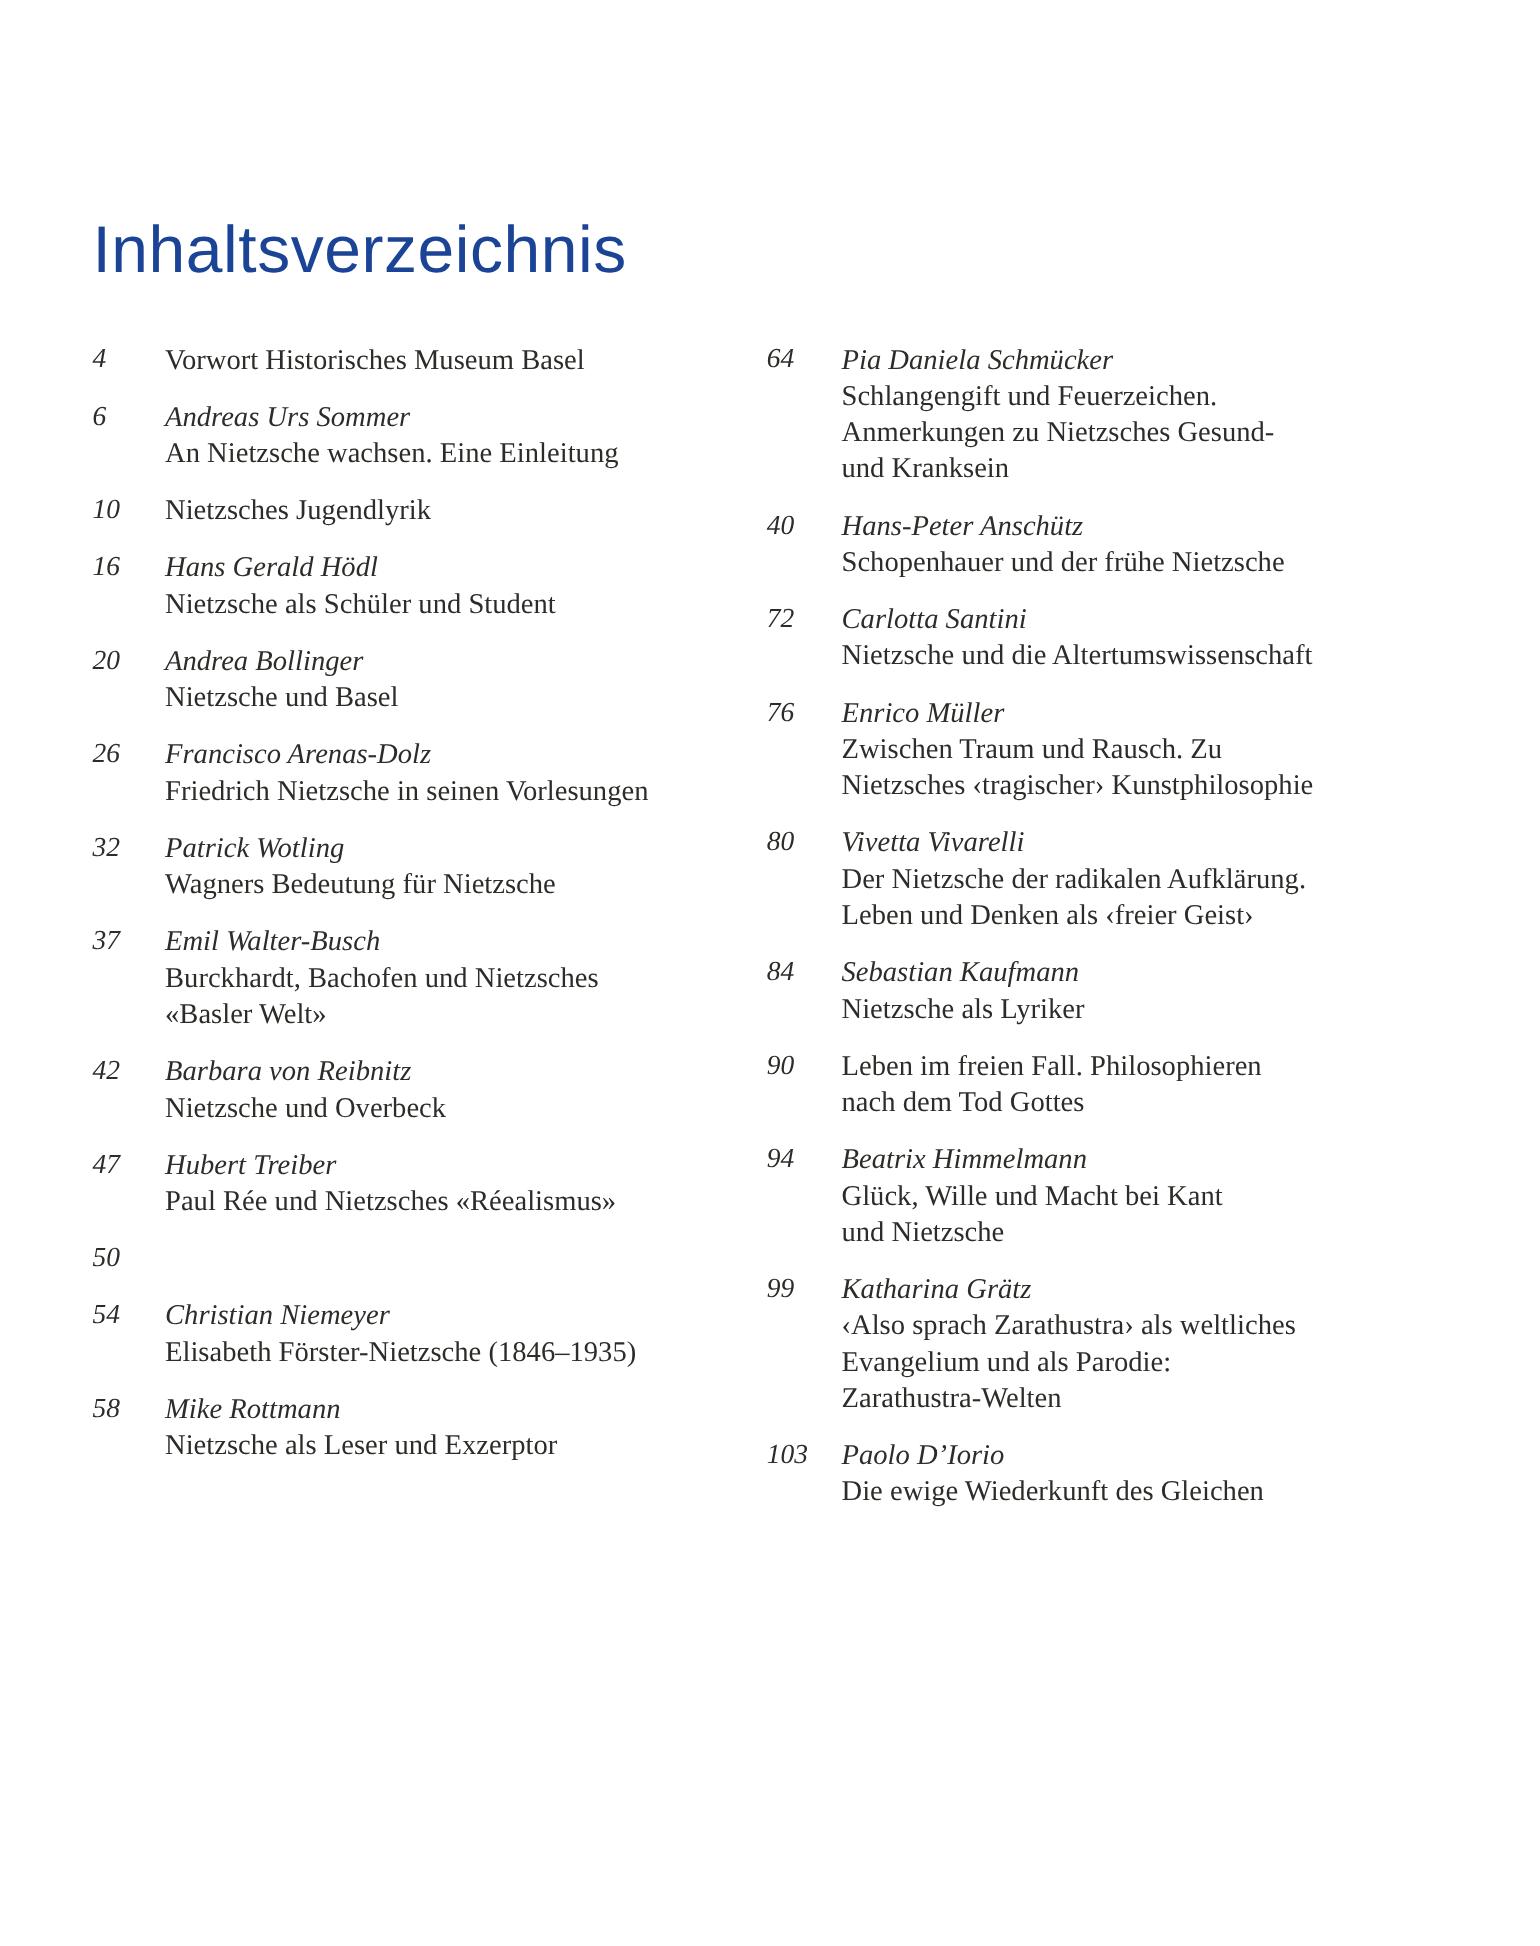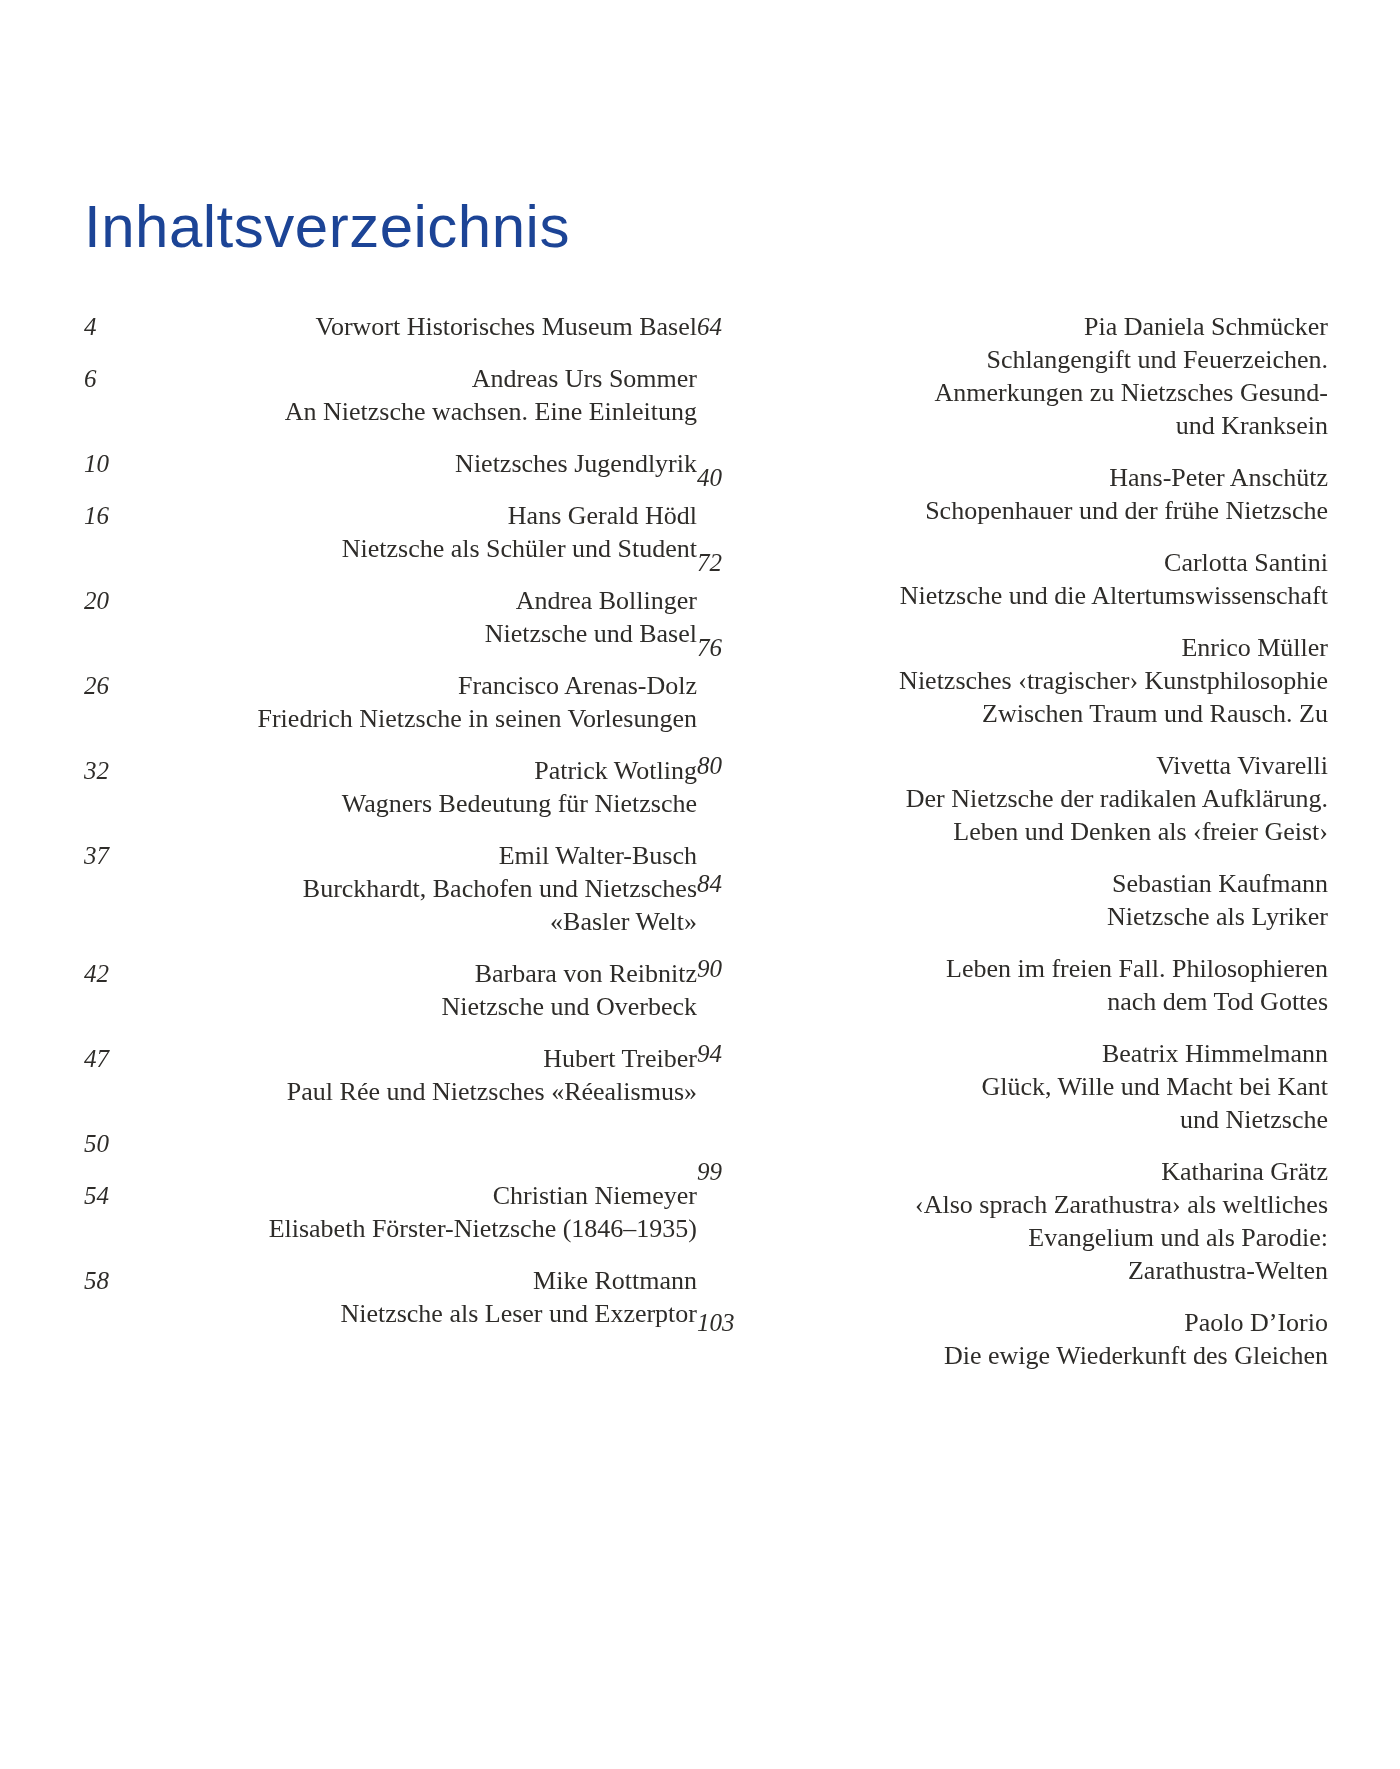--- a/index.html
+++ b/index.html
@@ -47,22 +47,22 @@
     margin: 0 0 19px 0;
   }
   .entry:last-child { margin-bottom: 0; }
   .entry .num {
     flex: none;
     width: 66px;
     font-style: italic;
     font-size: 25px;
   }
   .toc-col.right .entry .num { width: 68px; }
-  .entry .body { flex: 1; text-align: right; }
-  .entry .author { }
+  .entry .body { flex: 1; }
+  .entry .author { font-style: italic; }
   .entry .line { font-style: normal; }
 </style>
 </head>
 <body>
 
 <div class="page" style="--title-blue: #1c4496; --body-text: #2e2c29; --bg: #ffffff;">
   <h1 class="page-title">Inhaltsverzeichnis</h1>
 
   <div class="toc">
     <div class="toc-col left">
@@ -174,22 +174,22 @@
           <div class="num">72</div>
           <div class="body">
             <div class="author">Carlotta Santini</div>
             <div class="line">Nietzsche und die Altertumswissenschaft</div>
           </div>
         </div>
         <div class="entry">
           <div class="num">76</div>
           <div class="body">
             <div class="author">Enrico Müller</div>
+            <div class="line">Zwischen Traum und Rausch. Zu</div>
             <div class="line">Nietzsches ‹tragischer› Kunstphilosophie</div>
-            <div class="line">Zwischen Traum und Rausch. Zu</div>
           </div>
         </div>
         <div class="entry">
           <div class="num">80</div>
           <div class="body">
             <div class="author">Vivetta Vivarelli</div>
             <div class="line">Der Nietzsche der radikalen Aufklärung.</div>
             <div class="line">Leben und Denken als ‹freier Geist›</div>
           </div>
         </div>

